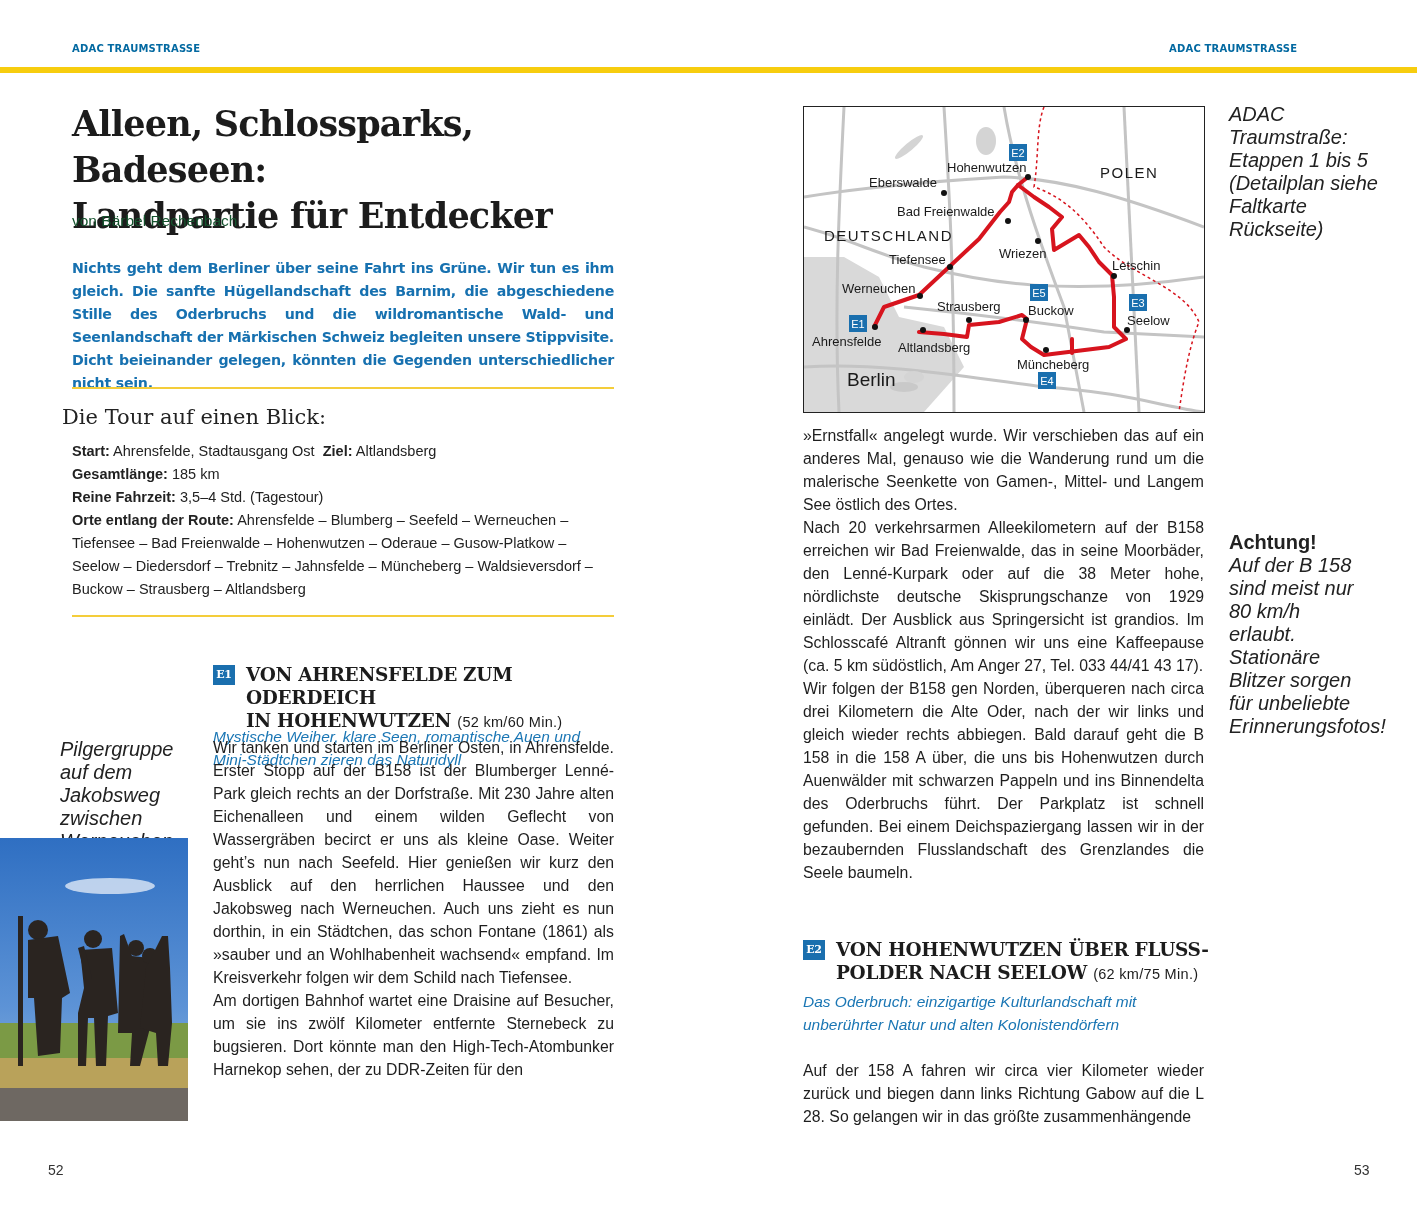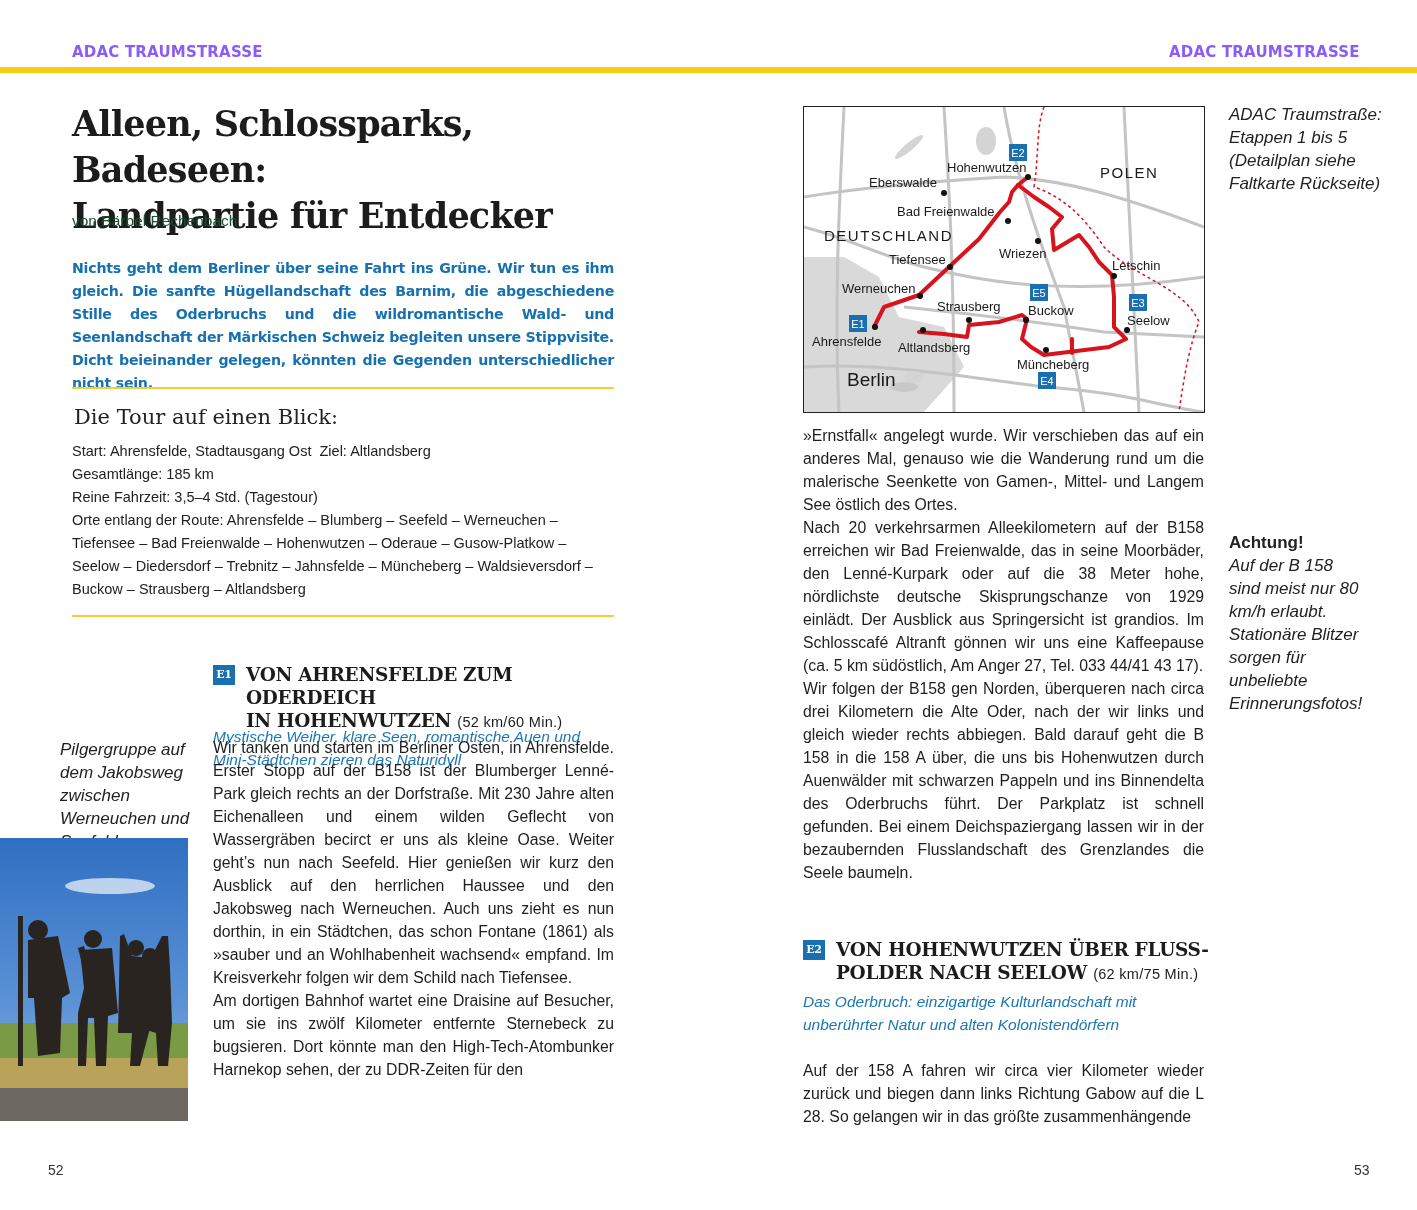--- a/index.html
+++ b/index.html
@@ -1,43 +1,43 @@
 <!DOCTYPE html>
 <html><head>
 <meta charset="utf-8">
 <style>
   html, body { margin:0; padding:0; }
   body { width:1417px; height:1210px; background:#ffffff; position:relative; overflow:hidden;
          font-family:"DejaVu Sans", sans-serif; color:#1a1a1a; }
   .abs { position:absolute; }
-  .running-head { top:43px; font-family:"DejaVu Sans", sans-serif; font-weight:bold; font-size:15px;
-                  letter-spacing:0.2px; color:#8b5cf6; }
+  .running-head { top:43px; font-family:"DejaVu Sans", sans-serif; font-weight:bold; font-size:10px;
+                  letter-spacing:0.2px; color:#0369a1; }
   .yellow-rule { top:67px; left:0; width:1417px; height:6px; background:#f7cd0f; }
   .title { left:72px; top:101px; width:600px; font-family:"DejaVu Serif", serif; font-weight:bold;
            font-size:35px; line-height:46px; color:#1c1c1c; letter-spacing:-0.8px; }
   .author { left:72px; top:212px; font-family:"Liberation Sans", sans-serif; font-size:15.5px; color:#14532d; }
   .lead { left:72px; top:257px; width:542px; font-family:"DejaVu Sans", sans-serif; font-weight:bold;
           font-size:14.2px; line-height:23px; color:#1771b0; text-align:justify; letter-spacing:-0.25px; }
   .thin-rule { left:72px; width:542px; height:2px; background:#f4cd3a; }
-  .box-title { left:74px; top:405px; font-family:"DejaVu Serif", serif; font-size:21px; color:#222; }
+  .box-title { left:62px; top:405px; font-family:"DejaVu Serif", serif; font-size:21px; color:#222; }
   .facts { left:72px; top:440px; width:550px; font-family:"Liberation Sans", sans-serif; font-size:14.5px;
            line-height:23px; color:#222; }
-  .facts b { font-weight:normal; }
+  .facts b { font-weight:bold; }
   .stage-head { font-family:"DejaVu Serif", serif; font-weight:bold; font-size:18.5px; line-height:23px;
                 color:#1c1c1c; letter-spacing:-0.3px; }
   .stage-head .dur { font-family:"Liberation Sans", sans-serif; font-weight:normal; font-size:14.5px;
                      letter-spacing:0.3px; }
   .badge { display:inline-block; background:#1a6fae; color:#fff; font-family:"DejaVu Serif", serif;
            font-weight:bold; font-size:11px; line-height:20px; width:22px; height:20px; text-align:center; }
   .subtitle { font-family:"Liberation Sans", sans-serif; font-style:italic; font-size:15.5px; line-height:23px;
               color:#1a76b4; }
   .body-text { font-family:"Liberation Sans", sans-serif; font-size:15.8px; line-height:23px; color:#1e1e1e;
                text-align:justify; }
   .body-text p { margin:0; }
-  .caption { font-family:"Liberation Sans", sans-serif; font-style:italic; font-size:17px; line-height:23px; color:#222; }
+  .caption { font-family:"Liberation Sans", sans-serif; font-style:italic; font-size:20px; line-height:23px; color:#222; }
   .pageno { top:1162px; font-family:"Liberation Sans", sans-serif; font-size:14px; color:#333; }
   .map { left:803px; top:106px; width:400px; height:305px; border:1px solid #222; background:#fff; overflow:hidden; }
   .photo { left:0; top:838px; width:188px; height:283px; overflow:hidden; }
 </style>
 </head>
 <body>
 
 <div class="abs running-head" style="left:72px;">ADAC TRAUMSTRASSE</div>
 <div class="abs running-head" style="left:1169px;">ADAC TRAUMSTRASSE</div>
 <div class="abs yellow-rule"></div>

